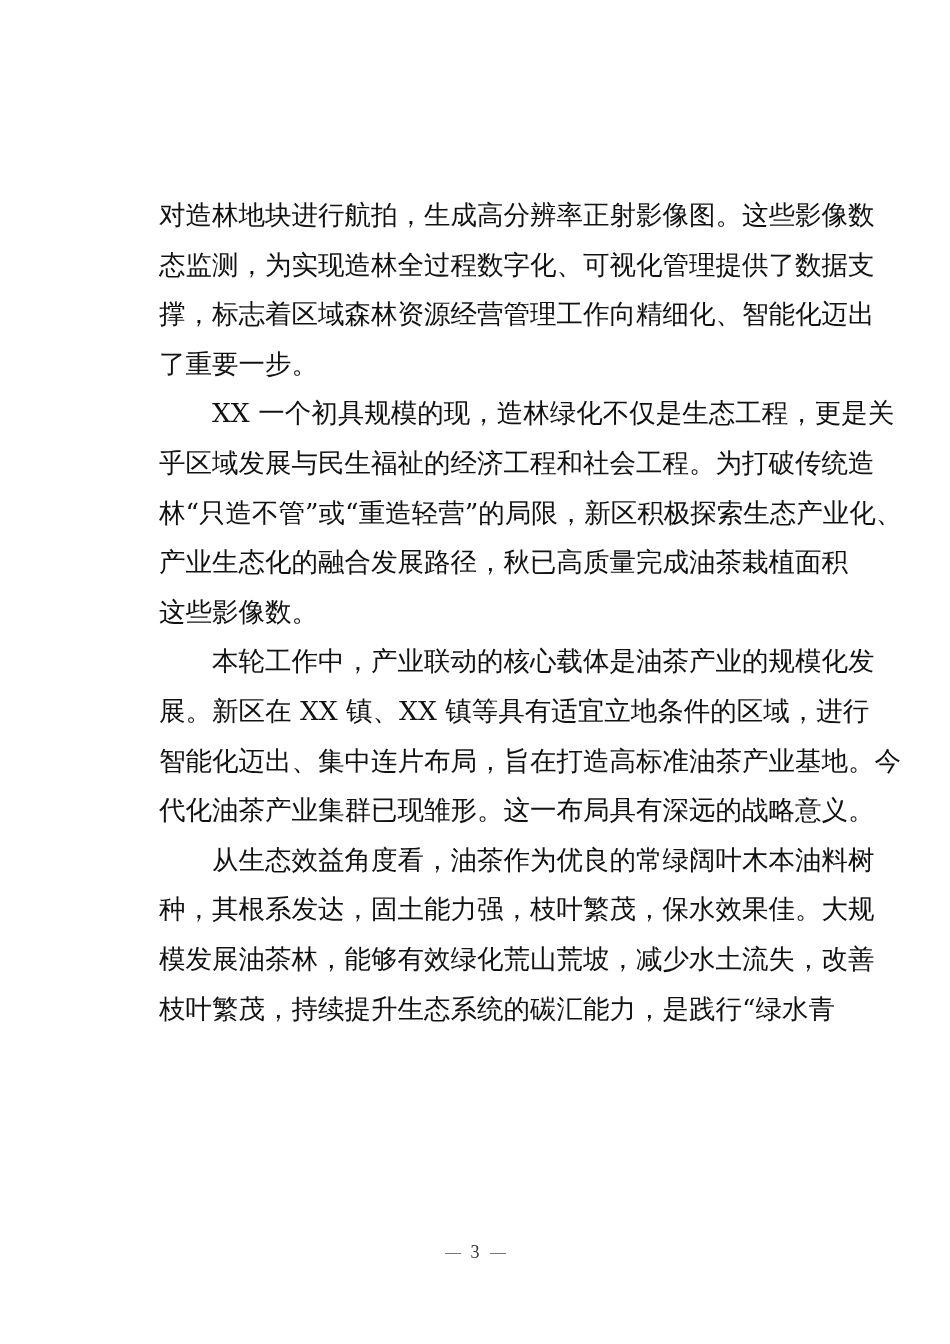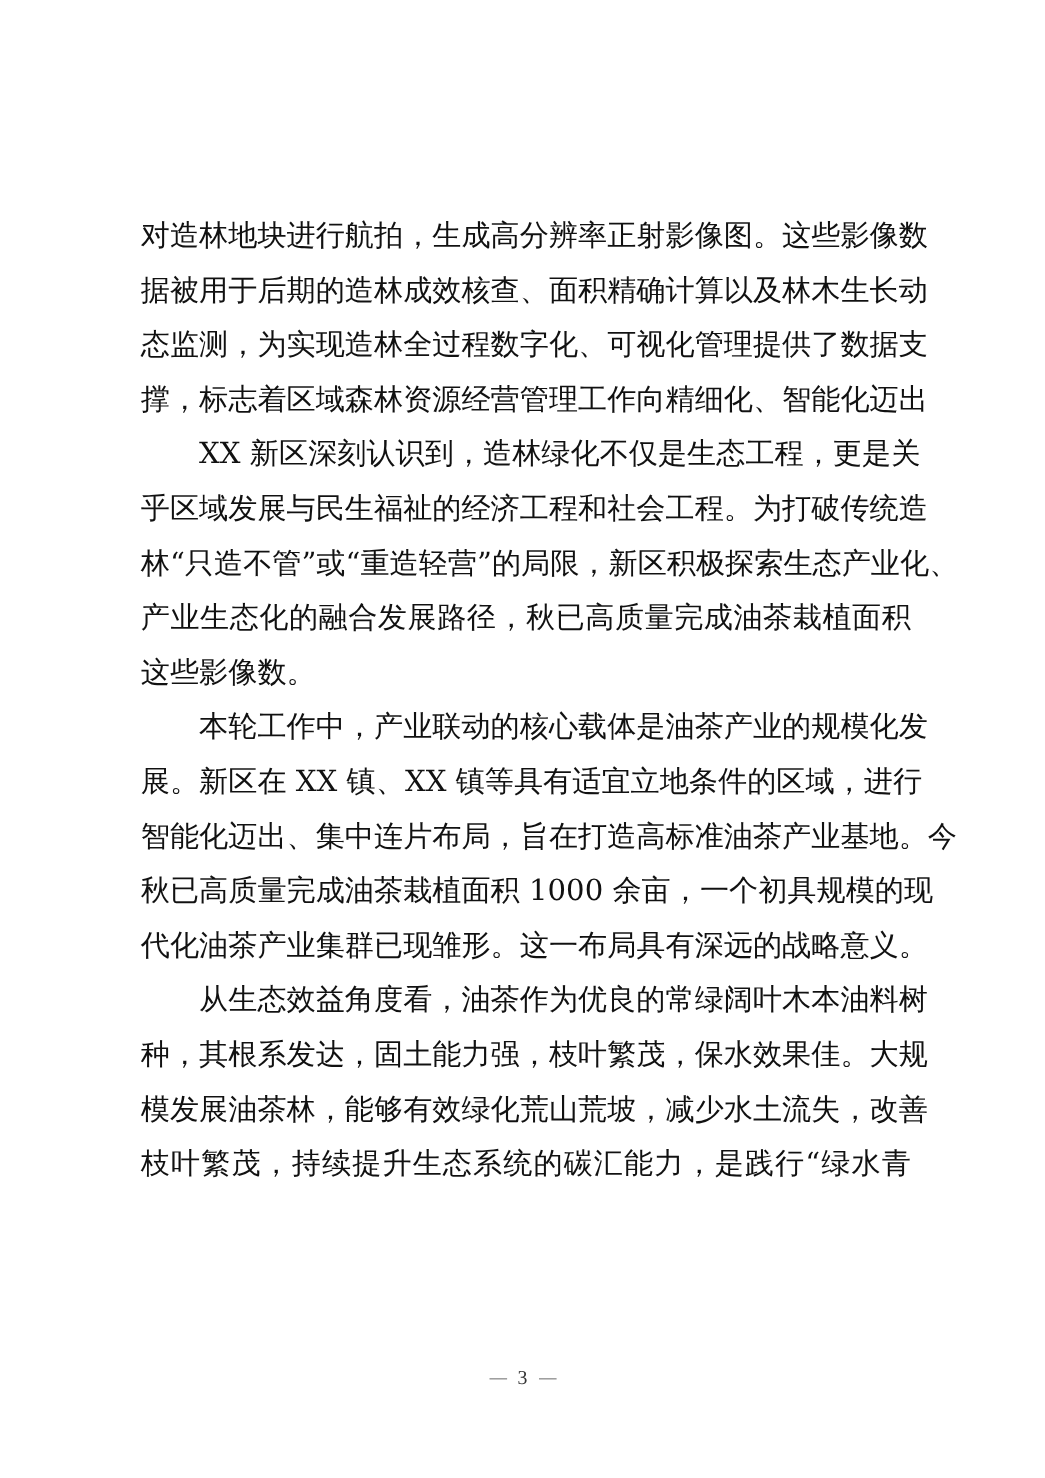--- a/index.html
+++ b/index.html
@@ -7,53 +7,52 @@
     .page {
       position: absolute; left: 0; top: 0; width: 950px; height: 1344px; background: #fff;
     }
     .text-block {
       position: absolute; left: 128px; top: 190px; width: 700px;
       font-family: "DejaVu Serif", "Liberation Serif", serif;
       font-size: 26.5px; color: #111;
     }
     .line {
       height: 49.6px; line-height: 49.6px; white-space: nowrap;
-      text-align: justify; text-align-last: justify;
+      text-align: justify; text-align-last: justify; margin-left: 31px;
     }
     .line.last { text-align-last: left; }
     .line.indent { padding-left: 53px; }
     .heading {
       font-family: "DejaVu Sans", "Liberation Sans", sans-serif;
       font-weight: bold; padding-left: 53px; text-align-last: left;
     }
     .footer {
       position: absolute; left: 0; width: 950px; top: 1242px; text-align: center;
       font-family: "Liberation Serif", "DejaVu Serif", serif;
       font-size: 18px; color: #333;
     }
     .footer .dash { display: inline-block; width: 16px; height: 1px; background: #777; vertical-align: middle; margin: 0 10px; }
   </style>
 </head>
 <body>
 
 <div class="page">
   <div class="text-block">
     <div class="line">对造林地块进行航拍，生成高分辨率正射影像图。这些影像数</div>
-    <div class="line">据被用于后期的造林成效核查、面积精确计算以及林木生长动</div>
     <div class="line">态监测，为实现造林全过程数字化、可视化管理提供了数据支</div>
     <div class="line">撑，标志着区域森林资源经营管理工作向精细化、智能化迈出</div>
-    <div class="line indent">XX 新区深刻认识到，造林绿化不仅是生态工程，更是关</div>
+    <div class="line last">了重要一步。</div>
+    <div class="line indent">XX 一个初具规模的现，造林绿化不仅是生态工程，更是关</div>
     <div class="line">乎区域发展与民生福祉的经济工程和社会工程。为打破传统造</div>
     <div class="line">林“只造不管”或“重造轻营”的局限，新区积极探索生态产业化、</div>
     <div class="line">产业生态化的融合发展路径，秋已高质量完成油茶栽植面积</div>
     <div class="line last">这些影像数。</div>
     <div class="line indent">本轮工作中，产业联动的核心载体是油茶产业的规模化发</div>
     <div class="line">展。新区在 XX 镇、XX 镇等具有适宜立地条件的区域，进行</div>
     <div class="line">智能化迈出、集中连片布局，旨在打造高标准油茶产业基地。今</div>
-    <div class="line">秋已高质量完成油茶栽植面积 1000 余亩，一个初具规模的现</div>
     <div class="line last">代化油茶产业集群已现雏形。这一布局具有深远的战略意义。</div>
     <div class="line indent">从生态效益角度看，油茶作为优良的常绿阔叶木本油料树</div>
     <div class="line">种，其根系发达，固土能力强，枝叶繁茂，保水效果佳。大规</div>
     <div class="line">模发展油茶林，能够有效绿化荒山荒坡，减少水土流失，改善</div>
     <div class="line">枝叶繁茂，持续提升生态系统的碳汇能力，是践行“绿水青</div>
   </div>
 
   <div class="footer">
     <span class="dash"></span><span>3</span><span class="dash"></span>
   </div>

